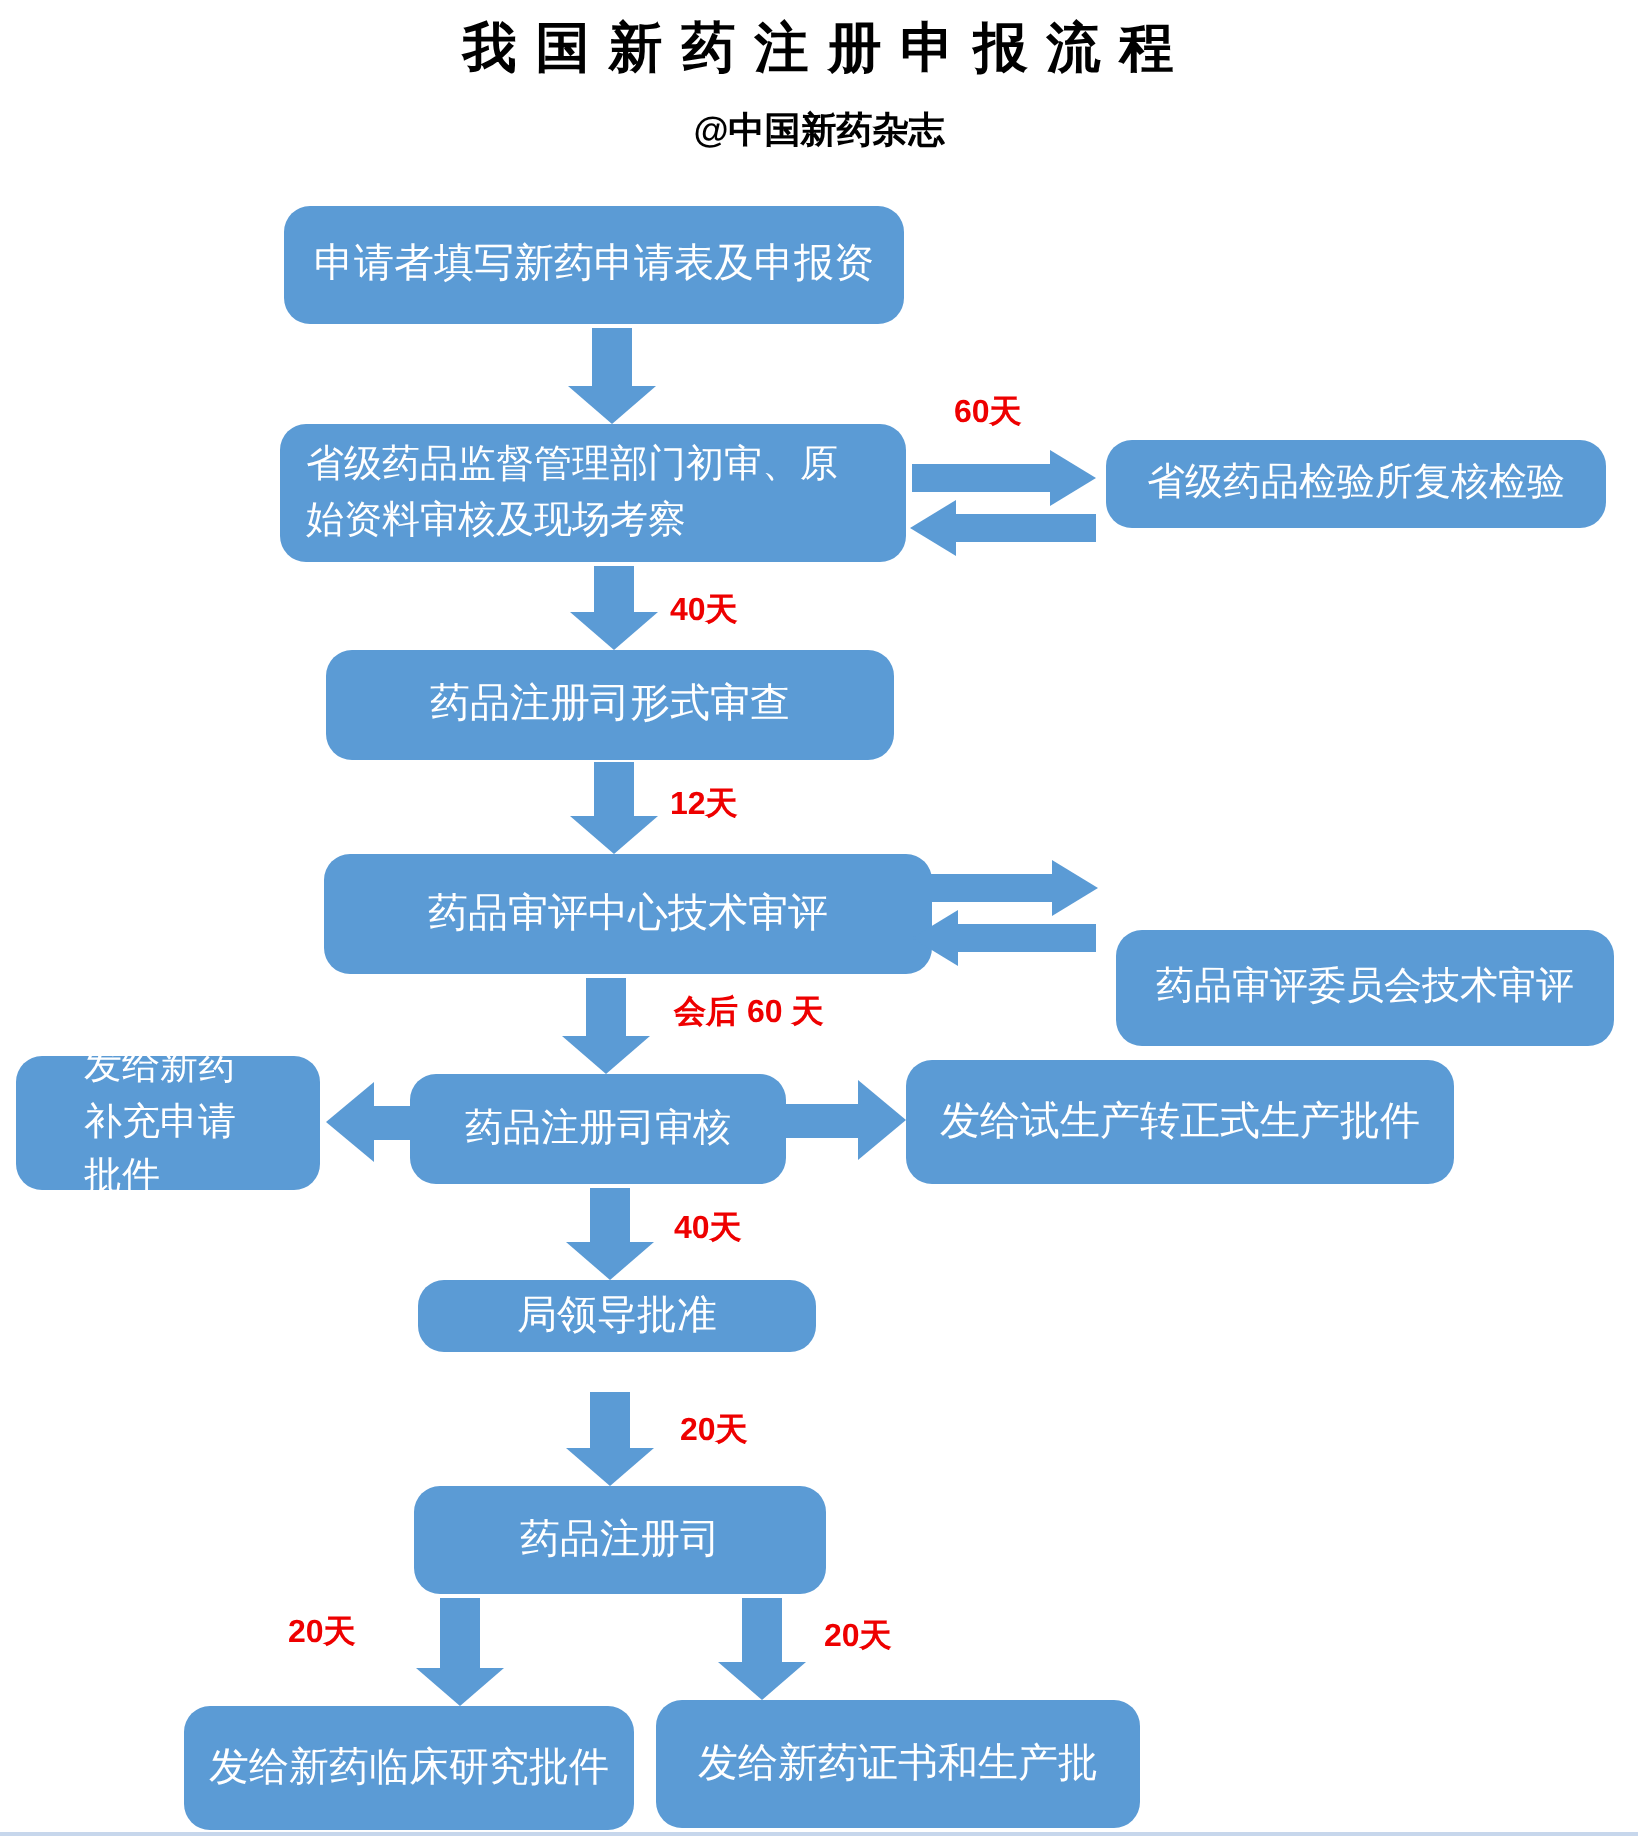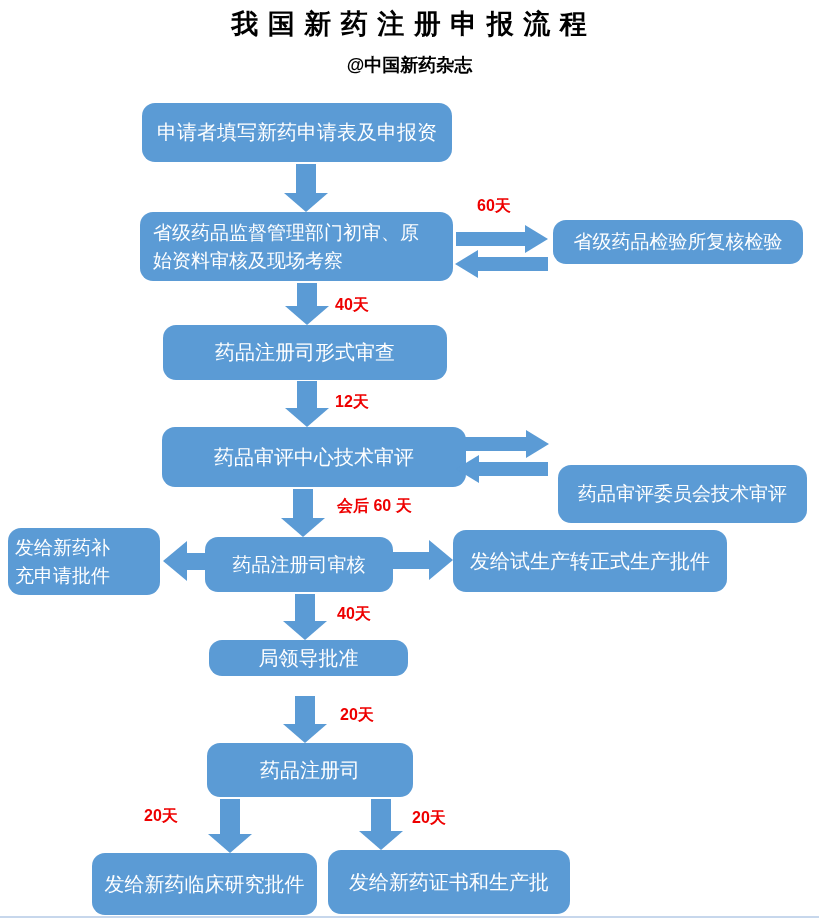--- a/index.html
+++ b/index.html
@@ -132,21 +132,21 @@
   </div>
 
   <div class="node" style="left:558px;top:430px;width:249px;height:58px;font-size:19px;margin-top:35px;">药品审评委员会技术审评</div>
 
   <div class="arrow-down" style="left:281px;top:489px;width:44px;height:48px;">
     <div class="shaft"></div>
     <div class="head"></div>
   </div>
   <div class="duration" style="left:337px;top:496px;">会后 60 天</div>
 
-  <div class="node left-align" style="left:8px;top:528px;width:152px;height:67px;font-size:19px;padding:0 34px 0 7px;">发给新药补充申请批件</div>
+  <div class="node left-align" style="left:8px;top:528px;width:152px;height:67px;font-size:19px;padding:0 34px 0 34px;">发给新药补充申请批件</div>
 
   <div class="arrow-left big" style="left:163px;top:541px;width:42px;height:40px;">
     <div class="head"></div>
     <div class="shaft"></div>
   </div>
 
   <div class="node" style="left:205px;top:537px;width:188px;height:55px;font-size:19px;">药品注册司审核</div>
 
   <div class="arrow-right big" style="left:393px;top:540px;width:60px;height:40px;">
     <div class="shaft"></div>

